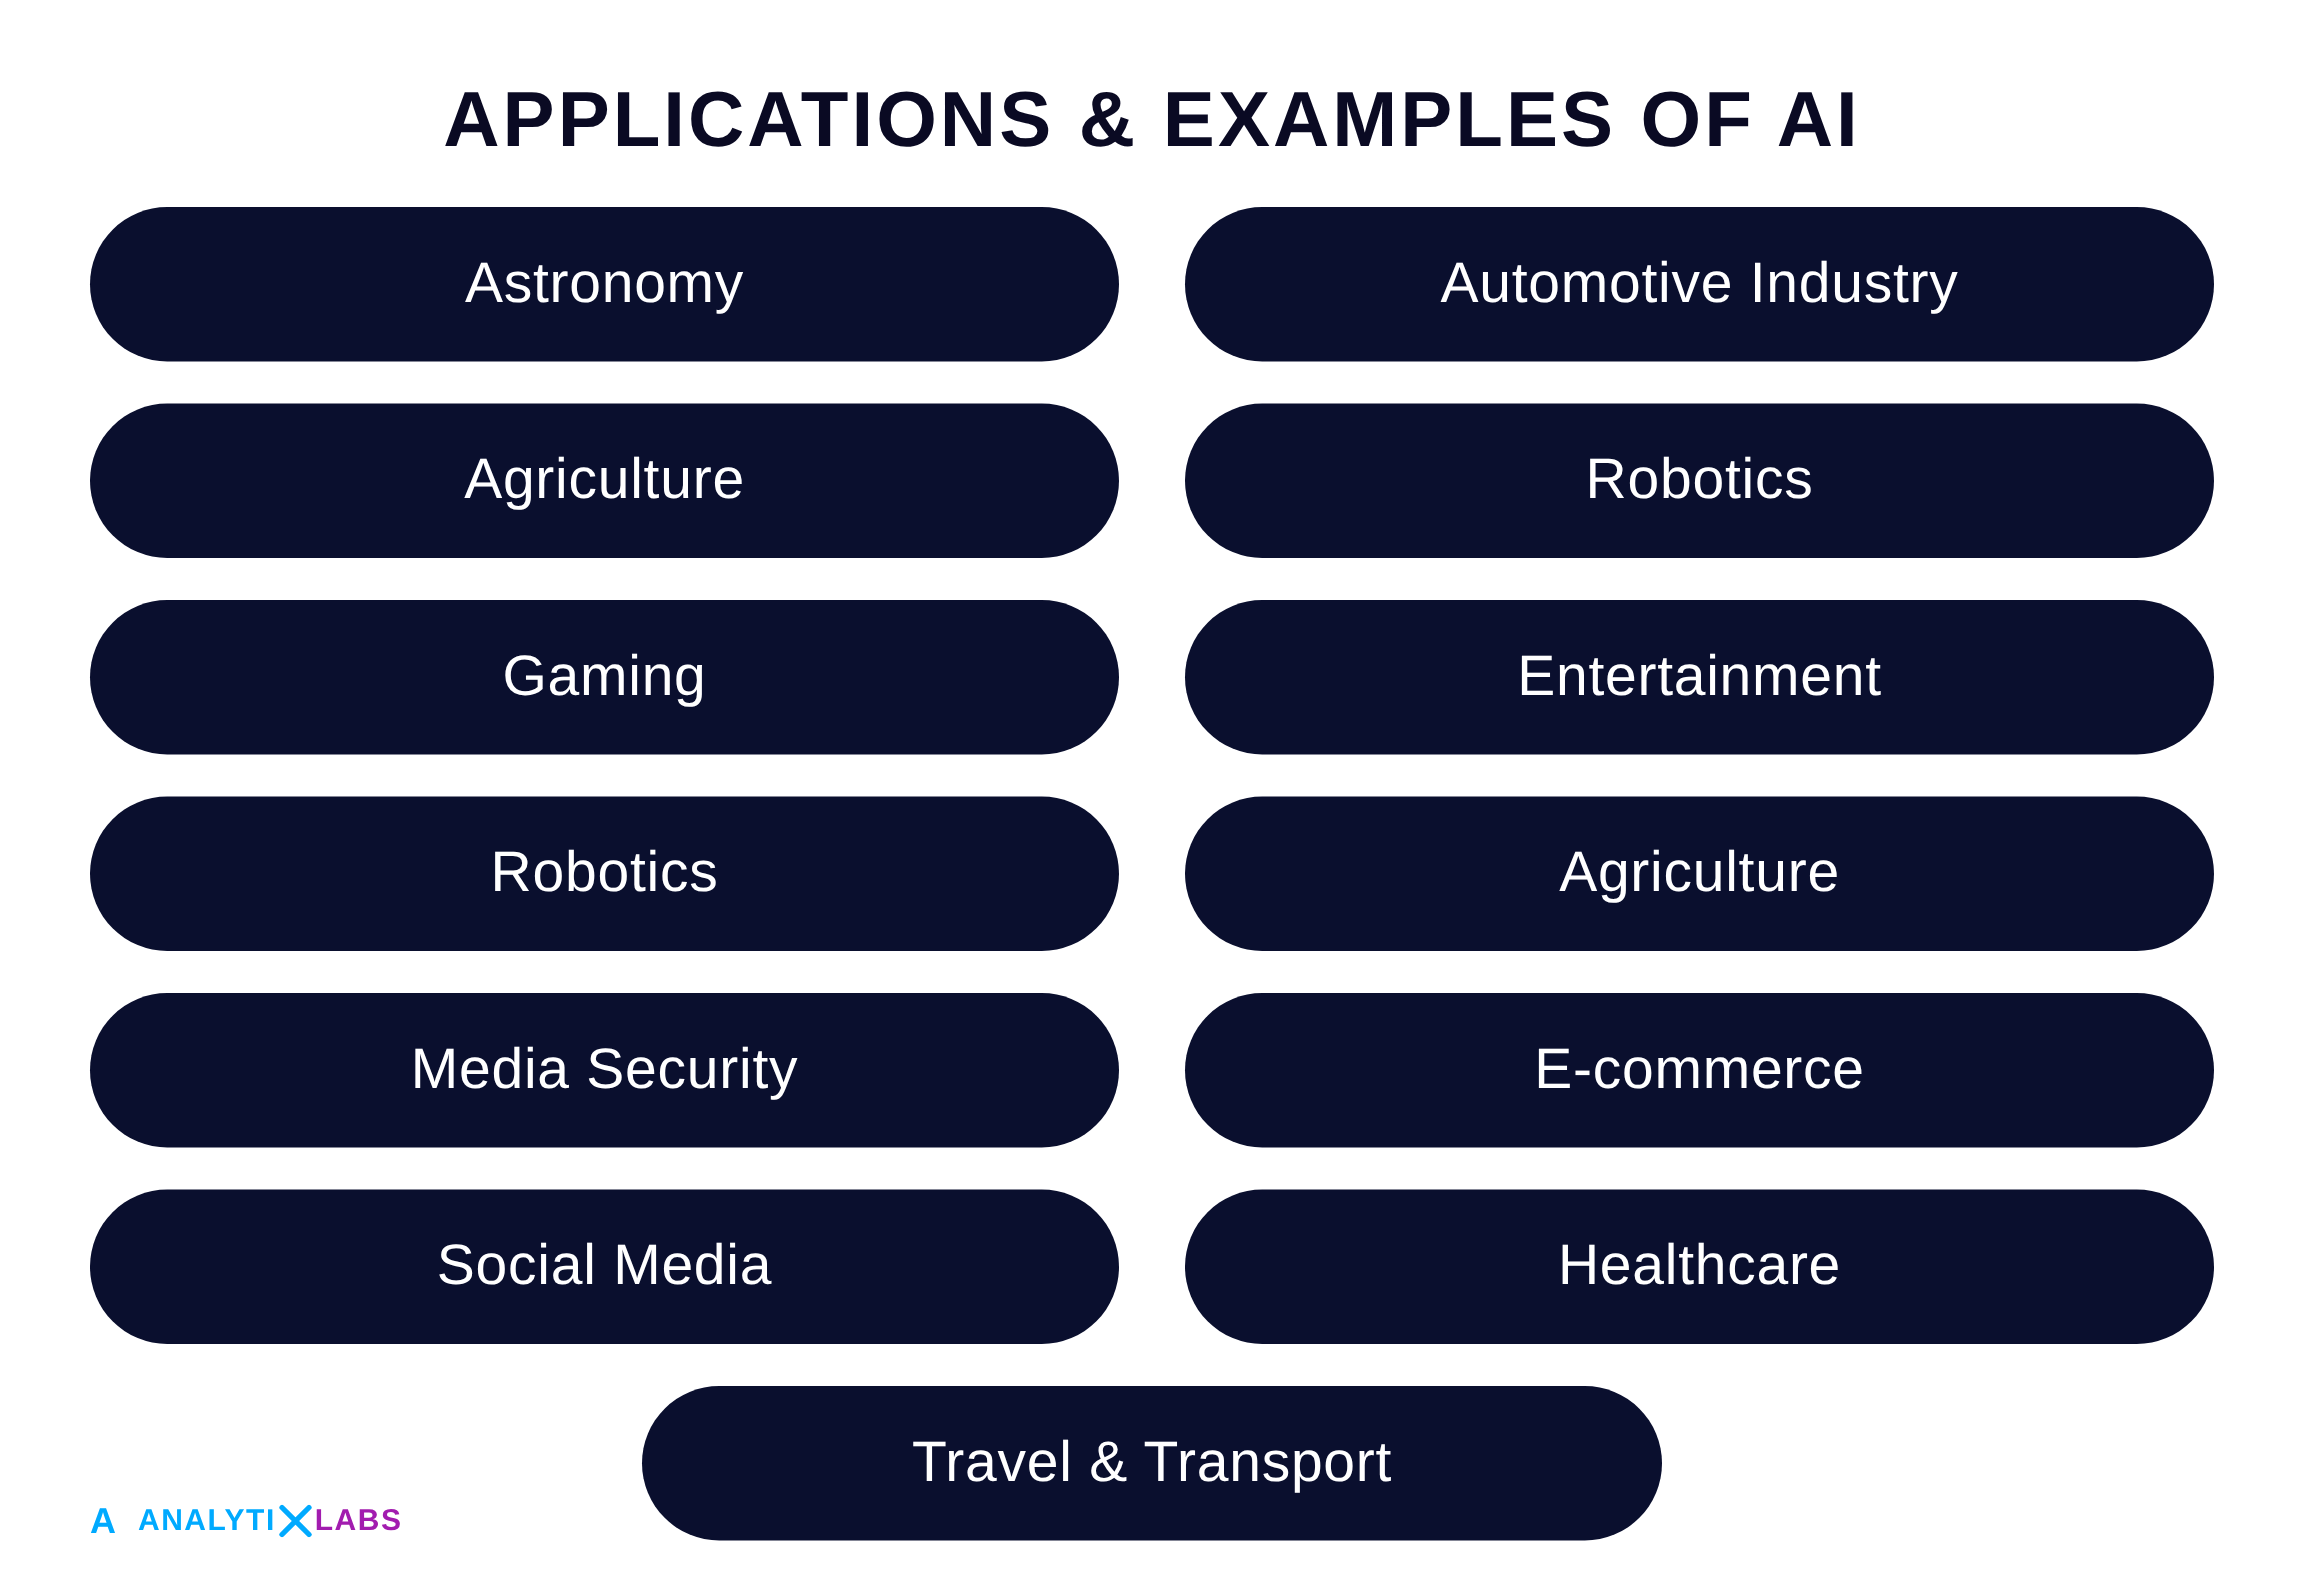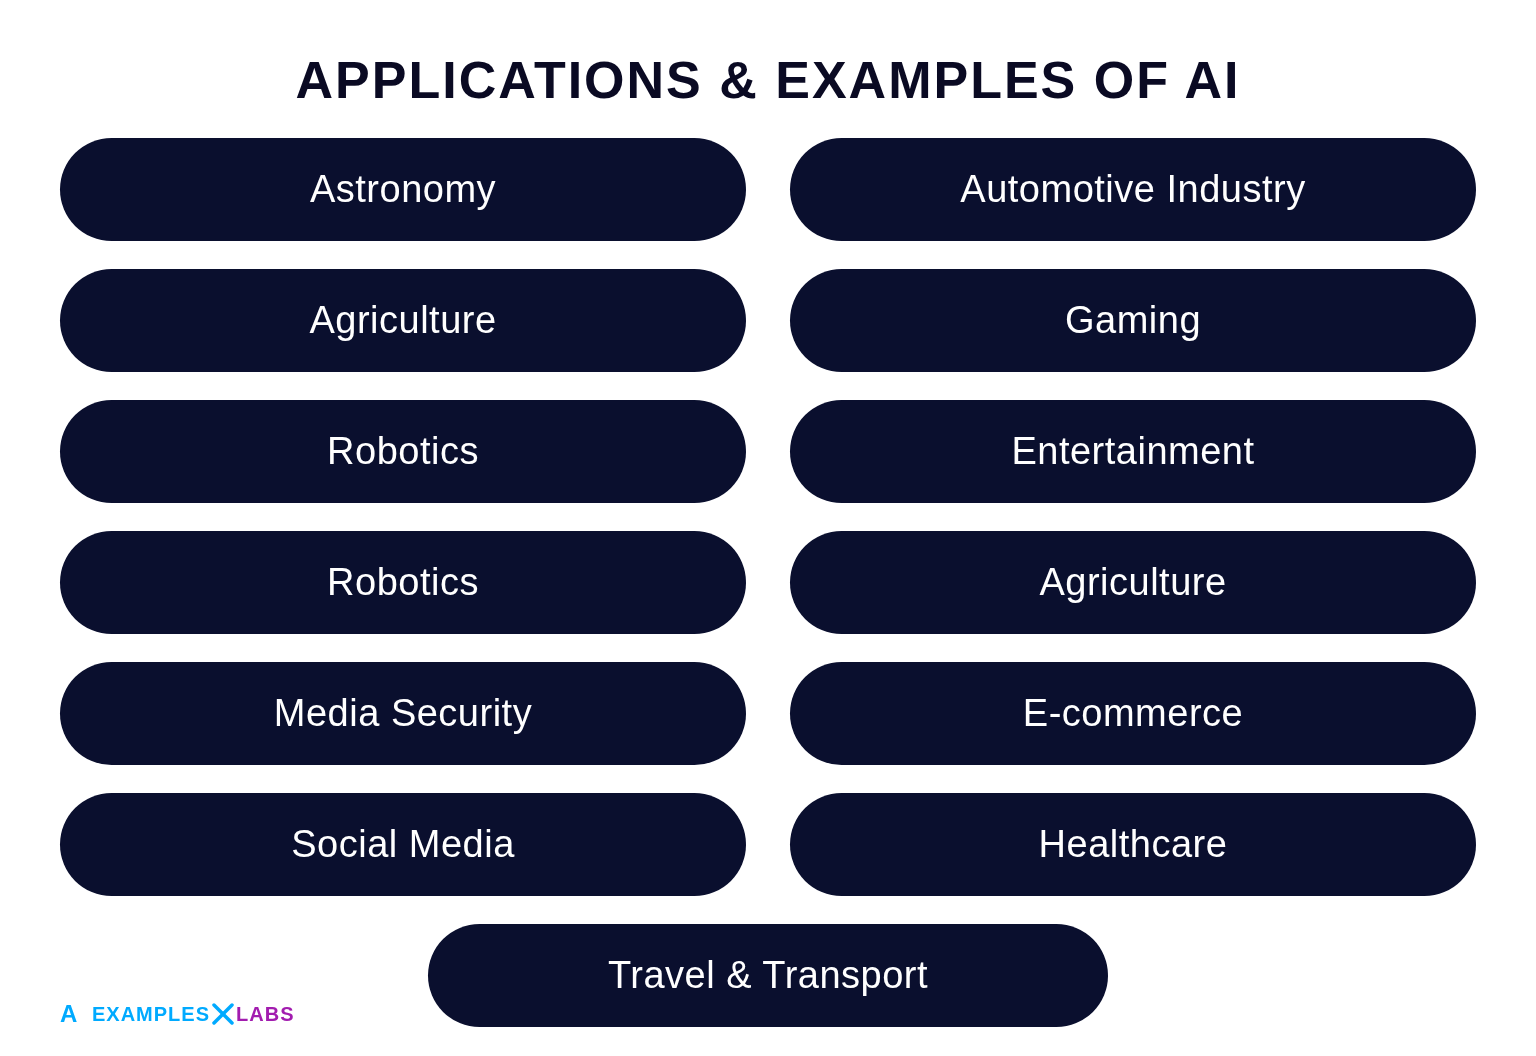--- a/index.html
+++ b/index.html
@@ -109,25 +109,25 @@
     <span>Astronomy</span>
   </div>
   <div class="pill">
     <span>Automotive Industry</span>
   </div>
 
   <div class="pill">
     <span>Agriculture</span>
   </div>
   <div class="pill">
-    <span>Gaming</span>
+    <span>Robotics</span>
   </div>
 
   <div class="pill">
-    <span>Robotics</span>
+    <span>Gaming</span>
   </div>
   <div class="pill">
     <span>Entertainment</span>
   </div>
 
   <div class="pill">
     <span>Robotics</span>
   </div>
   <div class="pill">
     <span>Agriculture</span>
@@ -151,19 +151,19 @@
 <div class="bottom-row">
   <div class="pill-center">
     <span>Travel &amp; Transport</span>
   </div>
 </div>
 
 <div class="logo-area">
   <svg class="logo-icon" viewBox="0 0 28 28" fill="none">
     <text x="0" y="22" font-size="24" font-weight="900" fill="#00aaff">A</text>
   </svg>
-  <span style="font-size:20px;font-weight:900;color:#00aaff;letter-spacing:1px;">EXAMPLES</span>
+  <span style="font-size:20px;font-weight:900;color:#00aaff;letter-spacing:1px;">ANALYTI</span>
   <svg width="22" height="22" viewBox="0 0 22 22">
     <line x1="2" y1="2" x2="20" y2="20" stroke="#00aaff" stroke-width="3.5" stroke-linecap="round"></line>
     <line x1="20" y1="2" x2="2" y2="20" stroke="#00aaff" stroke-width="3.5" stroke-linecap="round"></line>
   </svg>
   <span style="font-size:20px;font-weight:700;color:#a21caf;letter-spacing:1px;">LABS</span>
 </div>
 
 </body></html>

